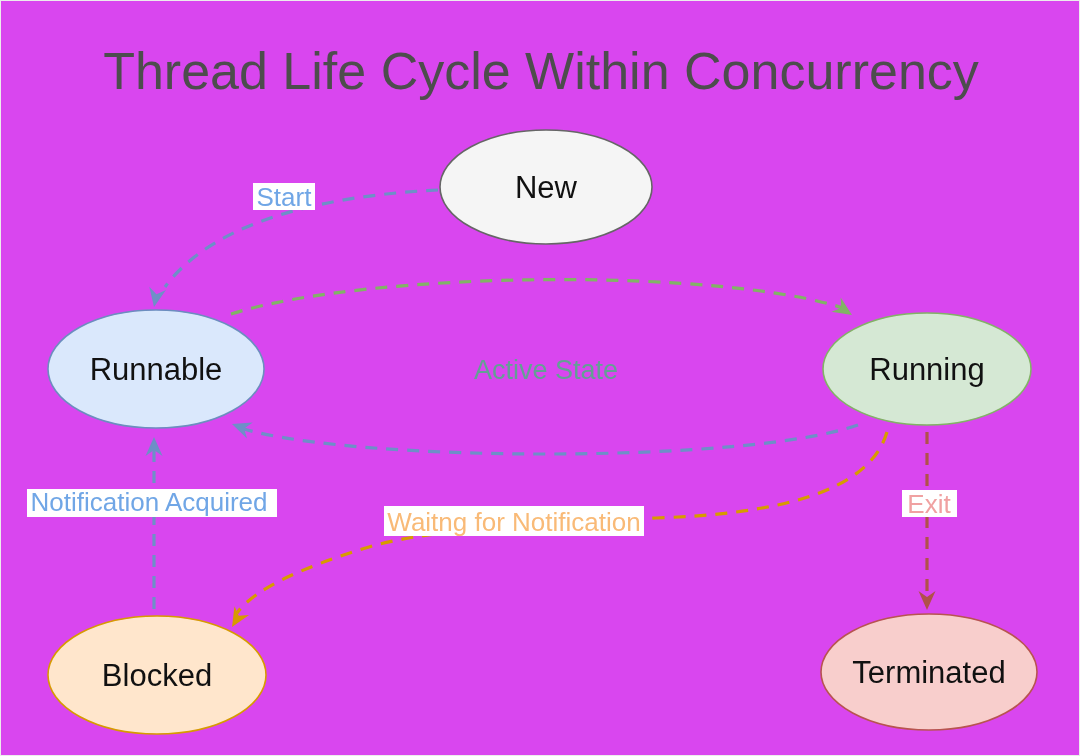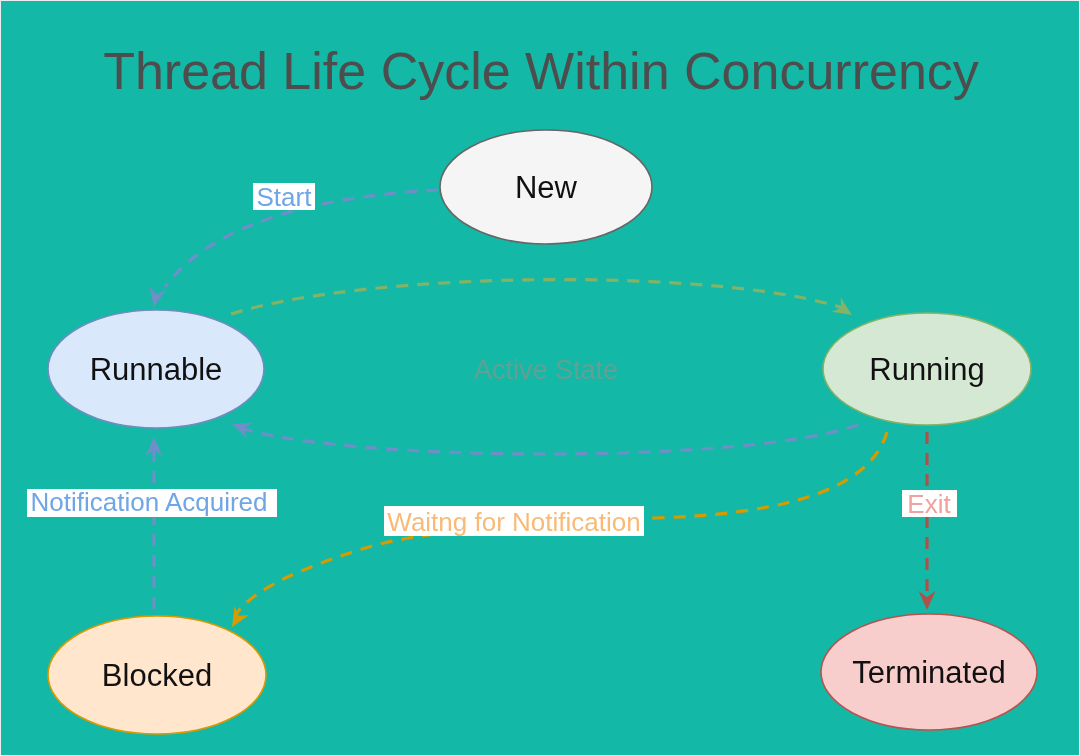--- a/index.html
+++ b/index.html
@@ -1,17 +1,17 @@
 <!DOCTYPE html>
 <html><head>
 <meta charset="utf-8">
 <style>
   html,body { margin:0; padding:0; background:#ffffff; }
   .canvas {
-    position:relative; width:1080px; height:756px; background:#14b8a6;
+    position:relative; width:1080px; height:756px; background:#d946ef;
     border:1px solid #ececec; box-sizing:border-box; overflow:hidden;
     font-family:"Liberation Sans", sans-serif;
   }
   svg text { font-family:"Liberation Sans", sans-serif; }
   .title-text { font-size:52px; font-weight:400; }
   .node-label { font-size:31px; fill:#111111; }
   .edge-label { font-size:26px; }
   .edge {
     fill:none; stroke-width:3.2; stroke-dasharray:12 9; stroke-linecap:butt;
   }

